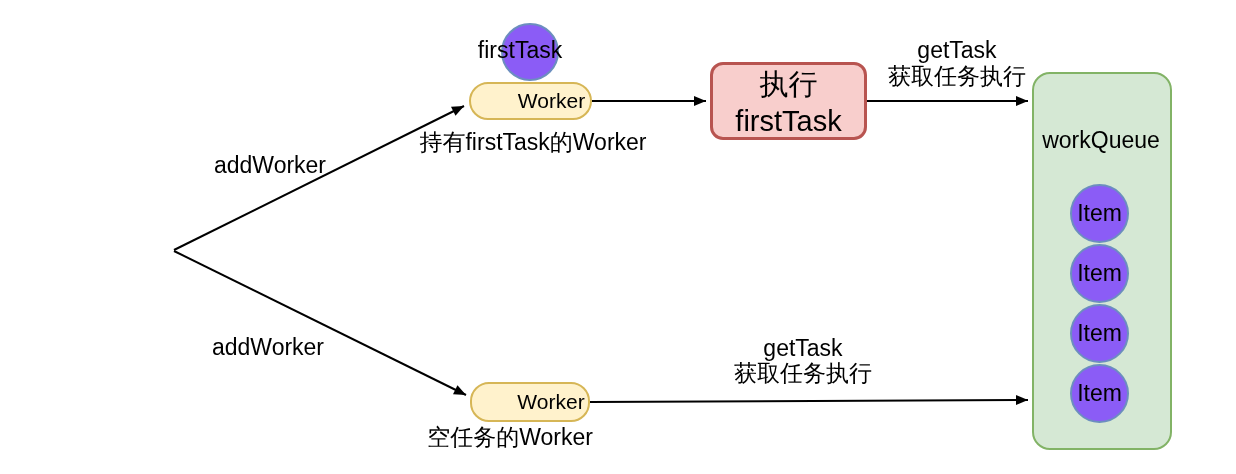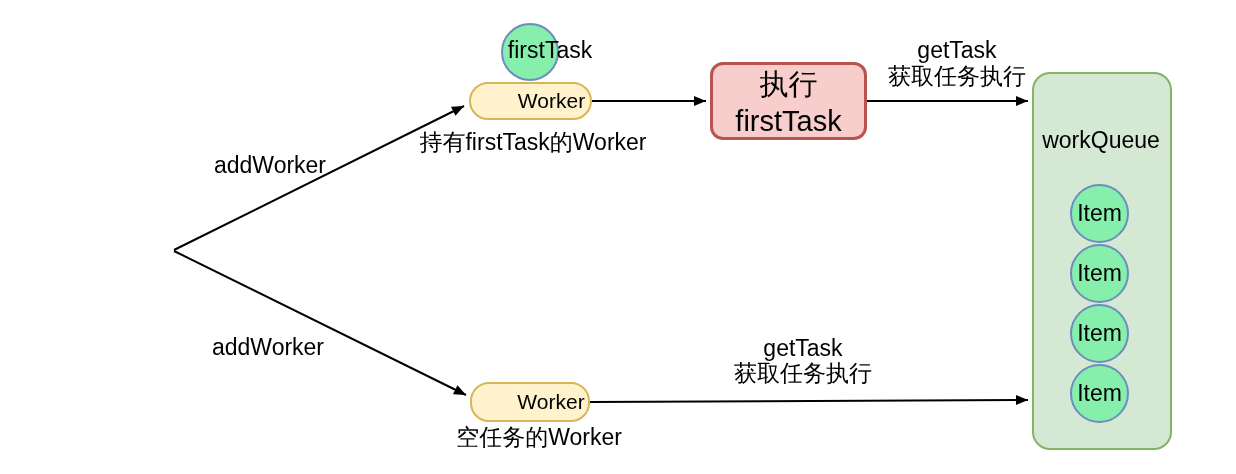--- a/index.html
+++ b/index.html
@@ -41,21 +41,21 @@
     border: 2px solid #d6b656;
     border-radius: 19px;
     padding-left: 42px;
   }
   .node-green {
     background: #d5e8d4;
     border: 2px solid #82b366;
     border-radius: 18px;
   }
   .circle-blue {
-    background: #86efac;
+    background: #8b5cf6;
     border: 2px solid #6c8ebf;
     border-radius: 50%;
   }
   .thread-request {
     left: 12px; top: 212px;
     width: 159px; height: 78px;
     font-size: 25px;
   }
   .worker-top {
     left: 469px; top: 82px;
@@ -98,27 +98,27 @@
   .floating-label {
     position: absolute;
     transform: translateX(-50%);
     white-space: nowrap;
     text-align: center;
     font-size: 23px;
     line-height: 26px;
     z-index: 3;
   }
   .first-task-label {
-    left: 550px; top: 37px;
+    left: 520px; top: 37px;
   }
   .caption-worker-top {
     left: 533px; top: 129px;
   }
   .caption-worker-bottom {
-    left: 539px; top: 424px;
+    left: 510px; top: 424px;
   }
   .add-worker-top-label {
     left: 270px; top: 152px;
   }
   .add-worker-bottom-label {
     left: 268px; top: 334px;
   }
   .get-task-top-label {
     left: 957px; top: 37px;
   }

